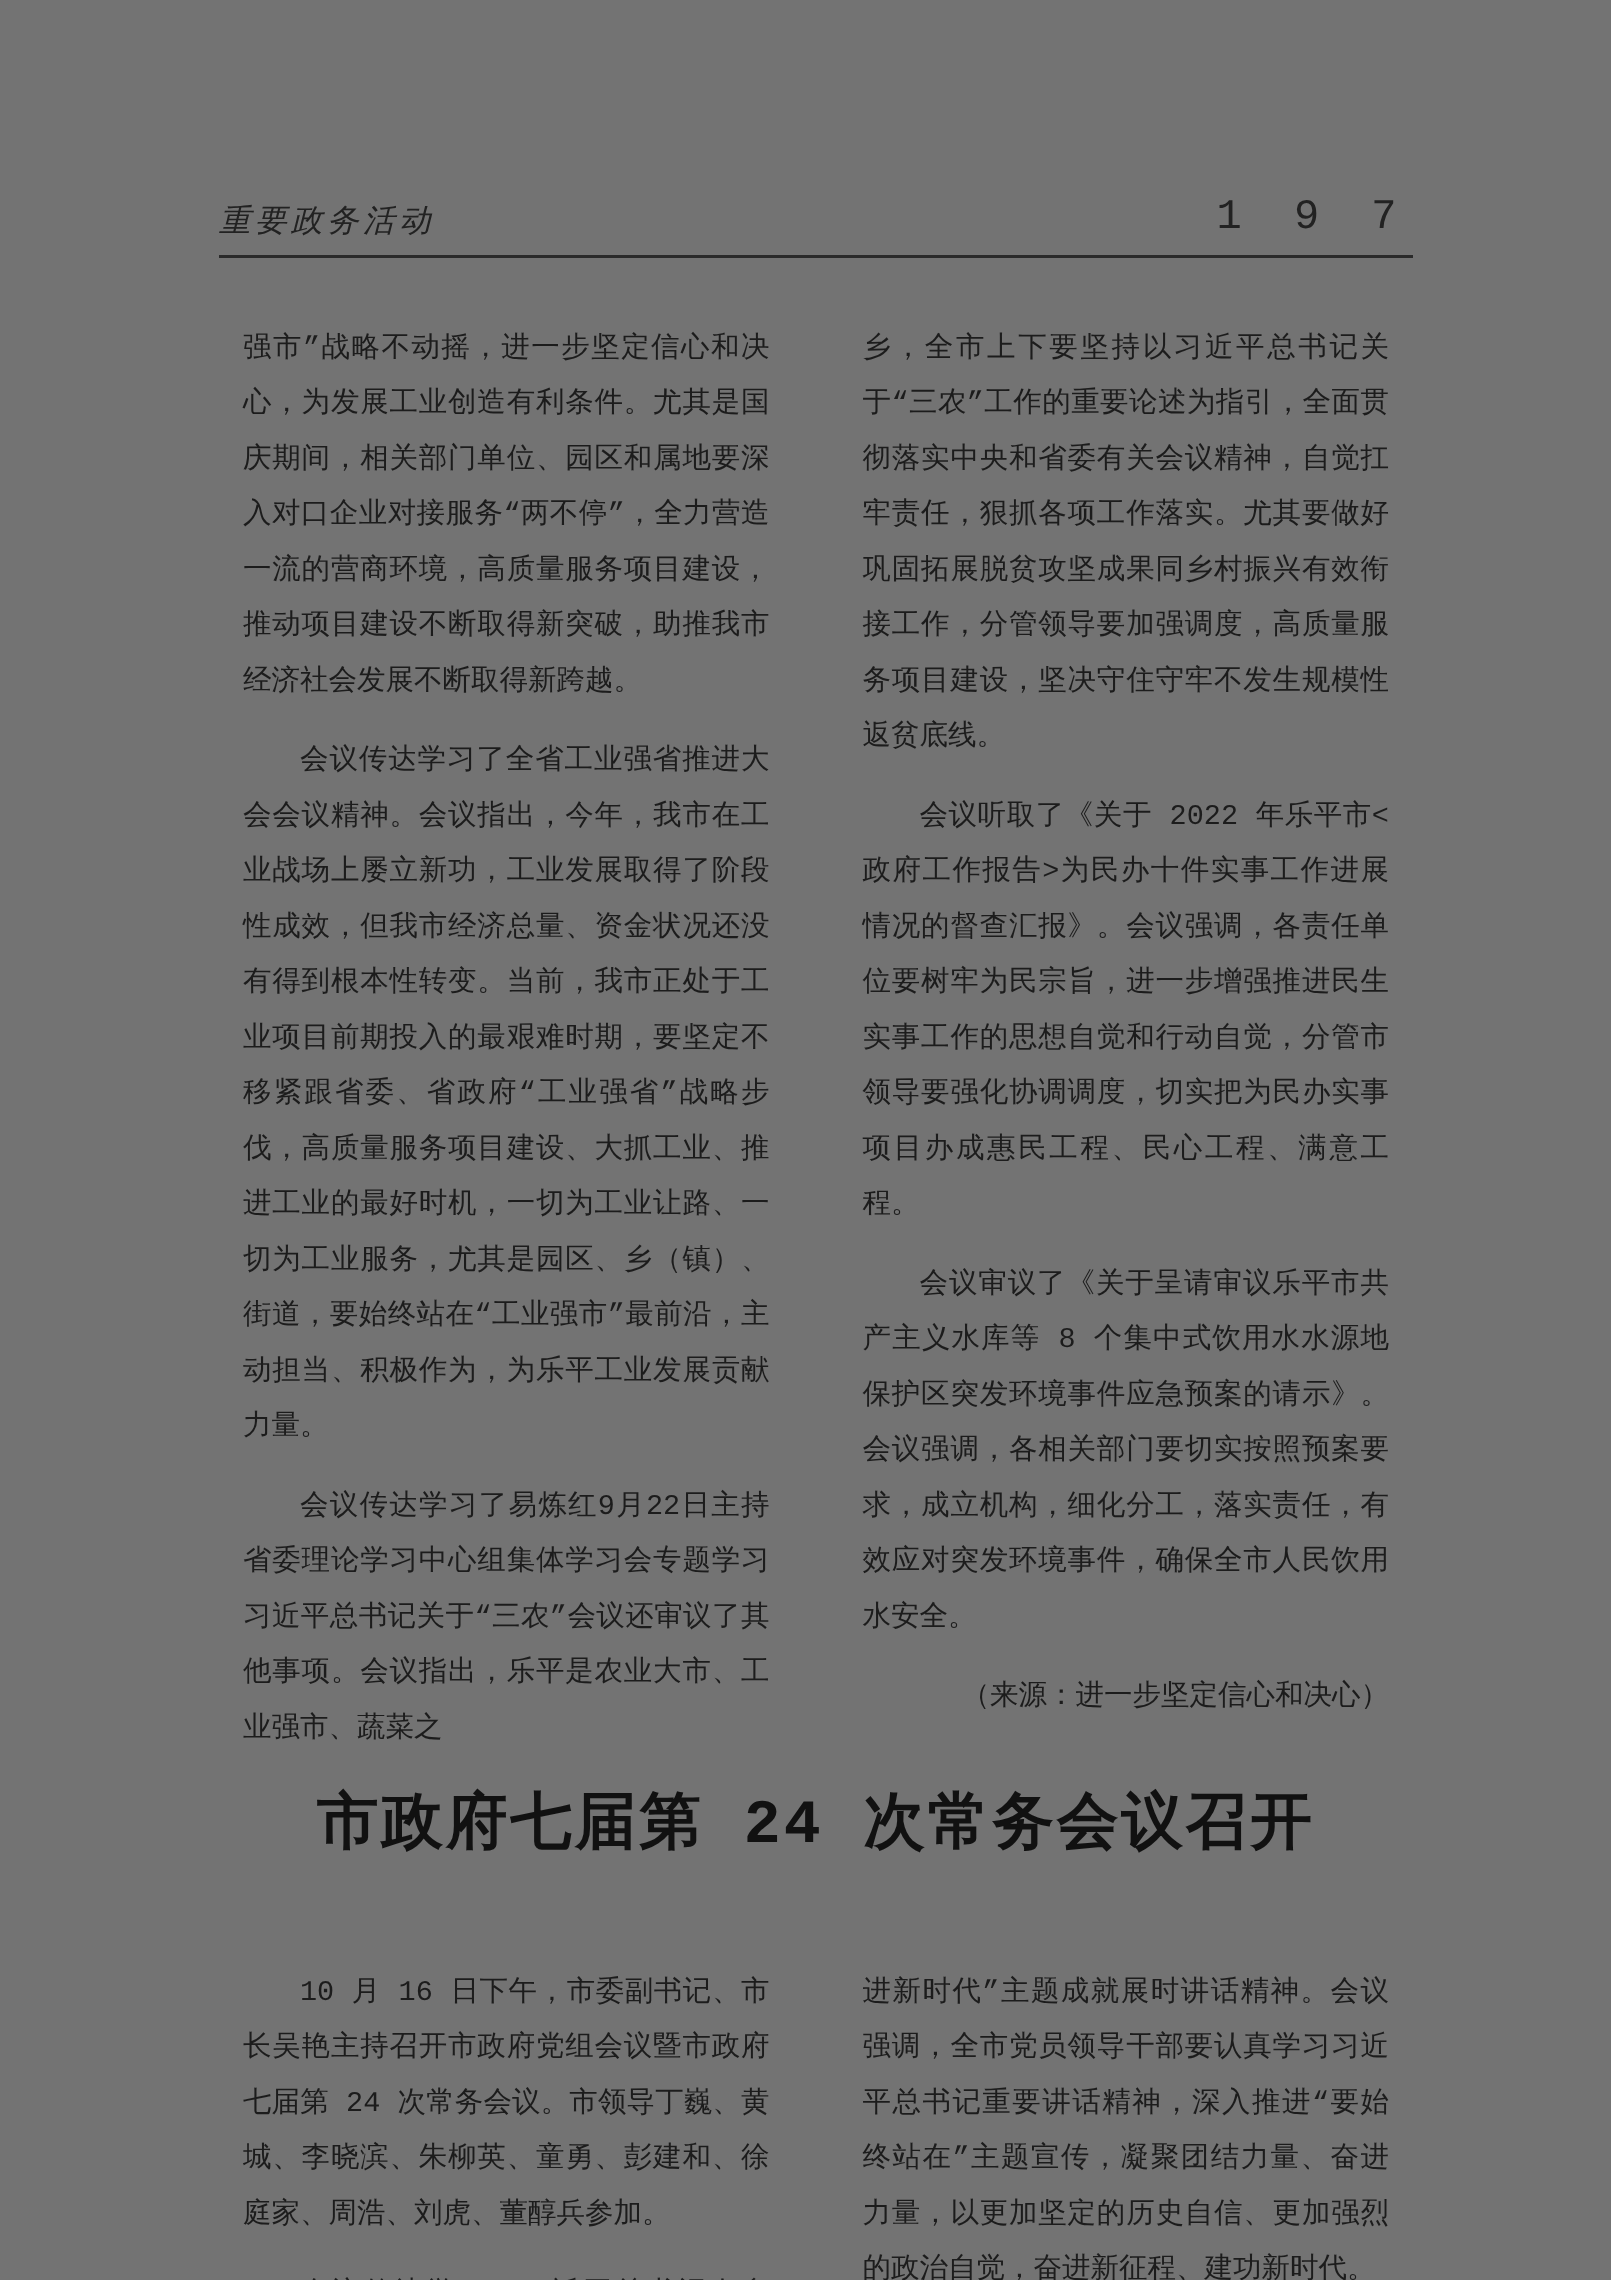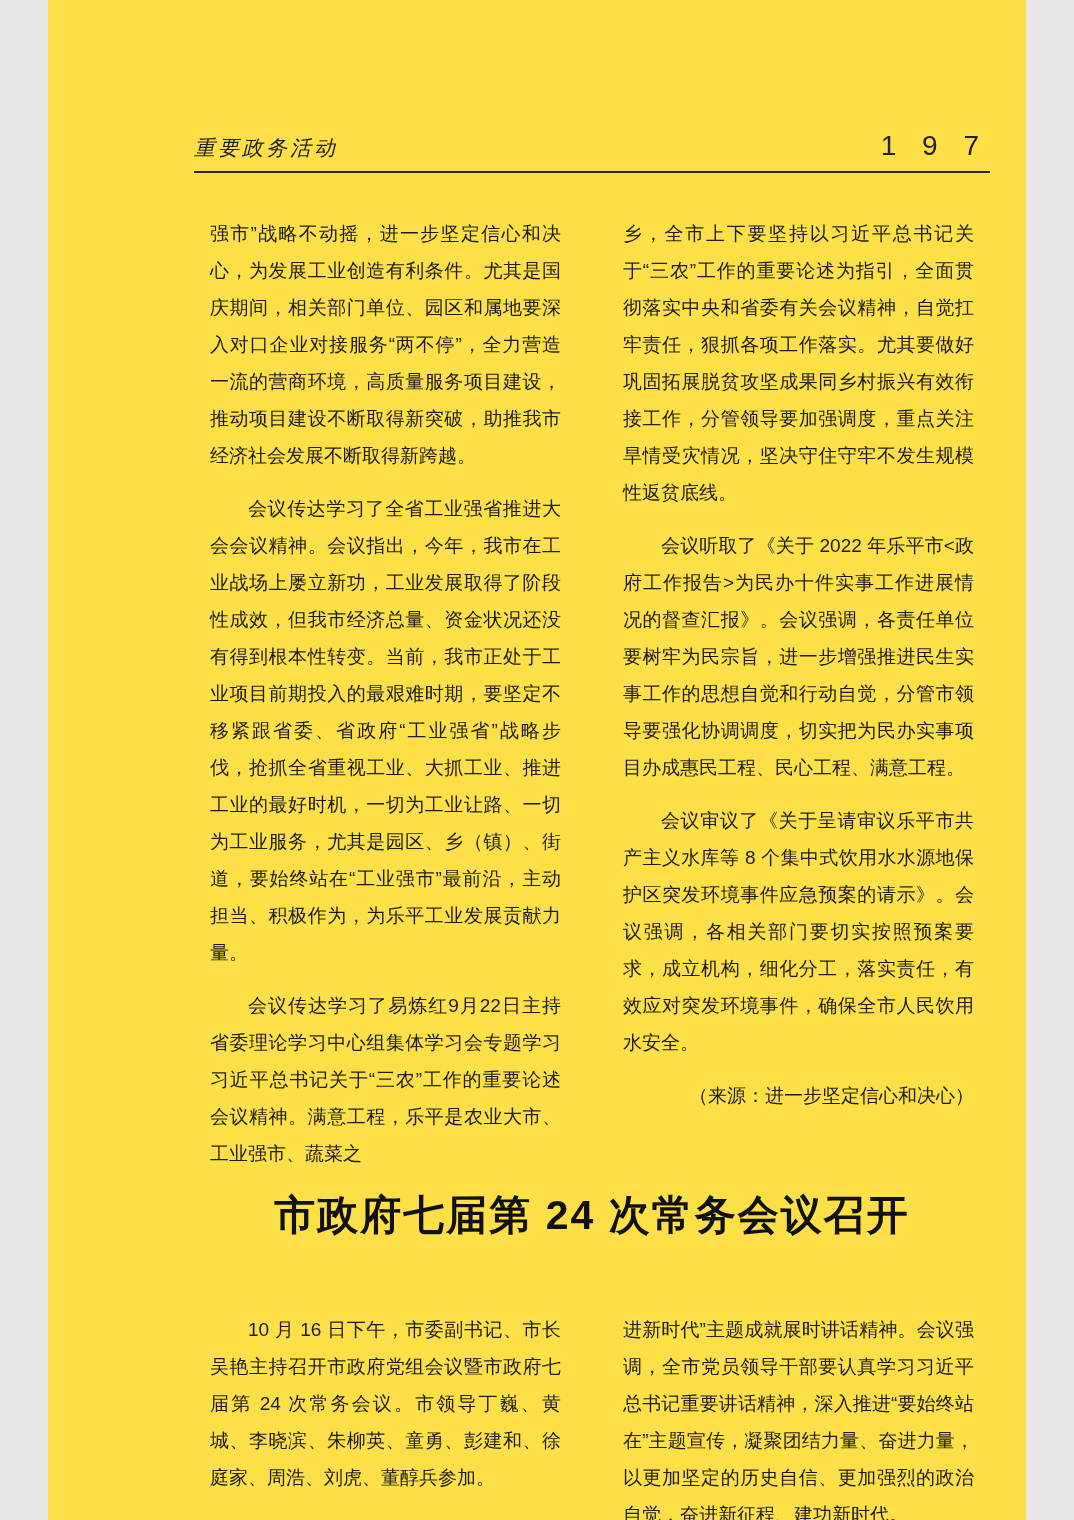--- a/index.html
+++ b/index.html
@@ -1,23 +1,23 @@
 <!DOCTYPE html>
 <html><head>
 <meta charset="utf-8">
 <style>
   * { margin: 0; padding: 0; box-sizing: border-box; }
   html, body { background: #e8e8e8; }
   .page {
     position: relative;
-    width: 978px;
+    width: 1074px;
     height: 1520px;
     margin: 0 auto;
-    background: #fde047;
-    font-family: Liberation Sans, sans-serif;
+    background: #737373;
+    font-family: Liberation Mono, monospace;
     color: #1c1c1c;
     overflow: hidden;
   }
   .content {
     position: absolute;
     left: 146px;
     top: 130px;
     width: 796px;
   }
   .page-header {
@@ -76,25 +76,25 @@
 
     <div class="page-header">
       <span class="running-title">重要政务活动</span>
       <span class="folio">1 9 7</span>
     </div>
 
     <div class="article-1">
       <div class="two-col">
         <div class="col">
           <p class="para">强市”战略不动摇，进一步坚定信心和决心，为发展工业创造有利条件。尤其是国庆期间，相关部门单位、园区和属地要深入对口企业对接服务“两不停”，全力营造一流的营商环境，高质量服务项目建设，推动项目建设不断取得新突破，助推我市经济社会发展不断取得新跨越。</p>
-          <p class="para indent">会议传达学习了全省工业强省推进大会会议精神。会议指出，今年，我市在工业战场上屡立新功，工业发展取得了阶段性成效，但我市经济总量、资金状况还没有得到根本性转变。当前，我市正处于工业项目前期投入的最艰难时期，要坚定不移紧跟省委、省政府“工业强省”战略步伐，抢抓全省重视工业、大抓工业、推进工业的最好时机，一切为工业让路、一切为工业服务，尤其是园区、乡（镇）、街道，要始终站在“工业强市”最前沿，主动担当、积极作为，为乐平工业发展贡献力量。</p>
-          <p class="para indent">会议传达学习了易炼红9月22日主持省委理论学习中心组集体学习会专题学习习近平总书记关于“三农”工作的重要论述会议精神。满意工程，乐平是农业大市、工业强市、蔬菜之</p>
+          <p class="para indent">会议传达学习了全省工业强省推进大会会议精神。会议指出，今年，我市在工业战场上屡立新功，工业发展取得了阶段性成效，但我市经济总量、资金状况还没有得到根本性转变。当前，我市正处于工业项目前期投入的最艰难时期，要坚定不移紧跟省委、省政府“工业强省”战略步伐，高质量服务项目建设、大抓工业、推进工业的最好时机，一切为工业让路、一切为工业服务，尤其是园区、乡（镇）、街道，要始终站在“工业强市”最前沿，主动担当、积极作为，为乐平工业发展贡献力量。</p>
+          <p class="para indent">会议传达学习了易炼红9月22日主持省委理论学习中心组集体学习会专题学习习近平总书记关于“三农”会议还审议了其他事项。会议指出，乐平是农业大市、工业强市、蔬菜之</p>
         </div>
         <div class="col">
-          <p class="para">乡，全市上下要坚持以习近平总书记关于“三农”工作的重要论述为指引，全面贯彻落实中央和省委有关会议精神，自觉扛牢责任，狠抓各项工作落实。尤其要做好巩固拓展脱贫攻坚成果同乡村振兴有效衔接工作，分管领导要加强调度，重点关注旱情受灾情况，坚决守住守牢不发生规模性返贫底线。</p>
+          <p class="para">乡，全市上下要坚持以习近平总书记关于“三农”工作的重要论述为指引，全面贯彻落实中央和省委有关会议精神，自觉扛牢责任，狠抓各项工作落实。尤其要做好巩固拓展脱贫攻坚成果同乡村振兴有效衔接工作，分管领导要加强调度，高质量服务项目建设，坚决守住守牢不发生规模性返贫底线。</p>
           <p class="para indent">会议听取了《关于 2022 年乐平市&lt;政府工作报告&gt;为民办十件实事工作进展情况的督查汇报》。会议强调，各责任单位要树牢为民宗旨，进一步增强推进民生实事工作的思想自觉和行动自觉，分管市领导要强化协调调度，切实把为民办实事项目办成惠民工程、民心工程、满意工程。</p>
           <p class="para indent">会议审议了《关于呈请审议乐平市共产主义水库等 8 个集中式饮用水水源地保护区突发环境事件应急预案的请示》。会议强调，各相关部门要切实按照预案要求，成立机构，细化分工，落实责任，有效应对突发环境事件，确保全市人民饮用水安全。</p>
           <p class="para source-line">（来源：进一步坚定信心和决心）</p>
         </div>
       </div>
     </div>
 
     <div class="article-2">
       <h1 class="article-2-title">市政府七届第 24 次常务会议召开</h1>
       <div class="two-col">

